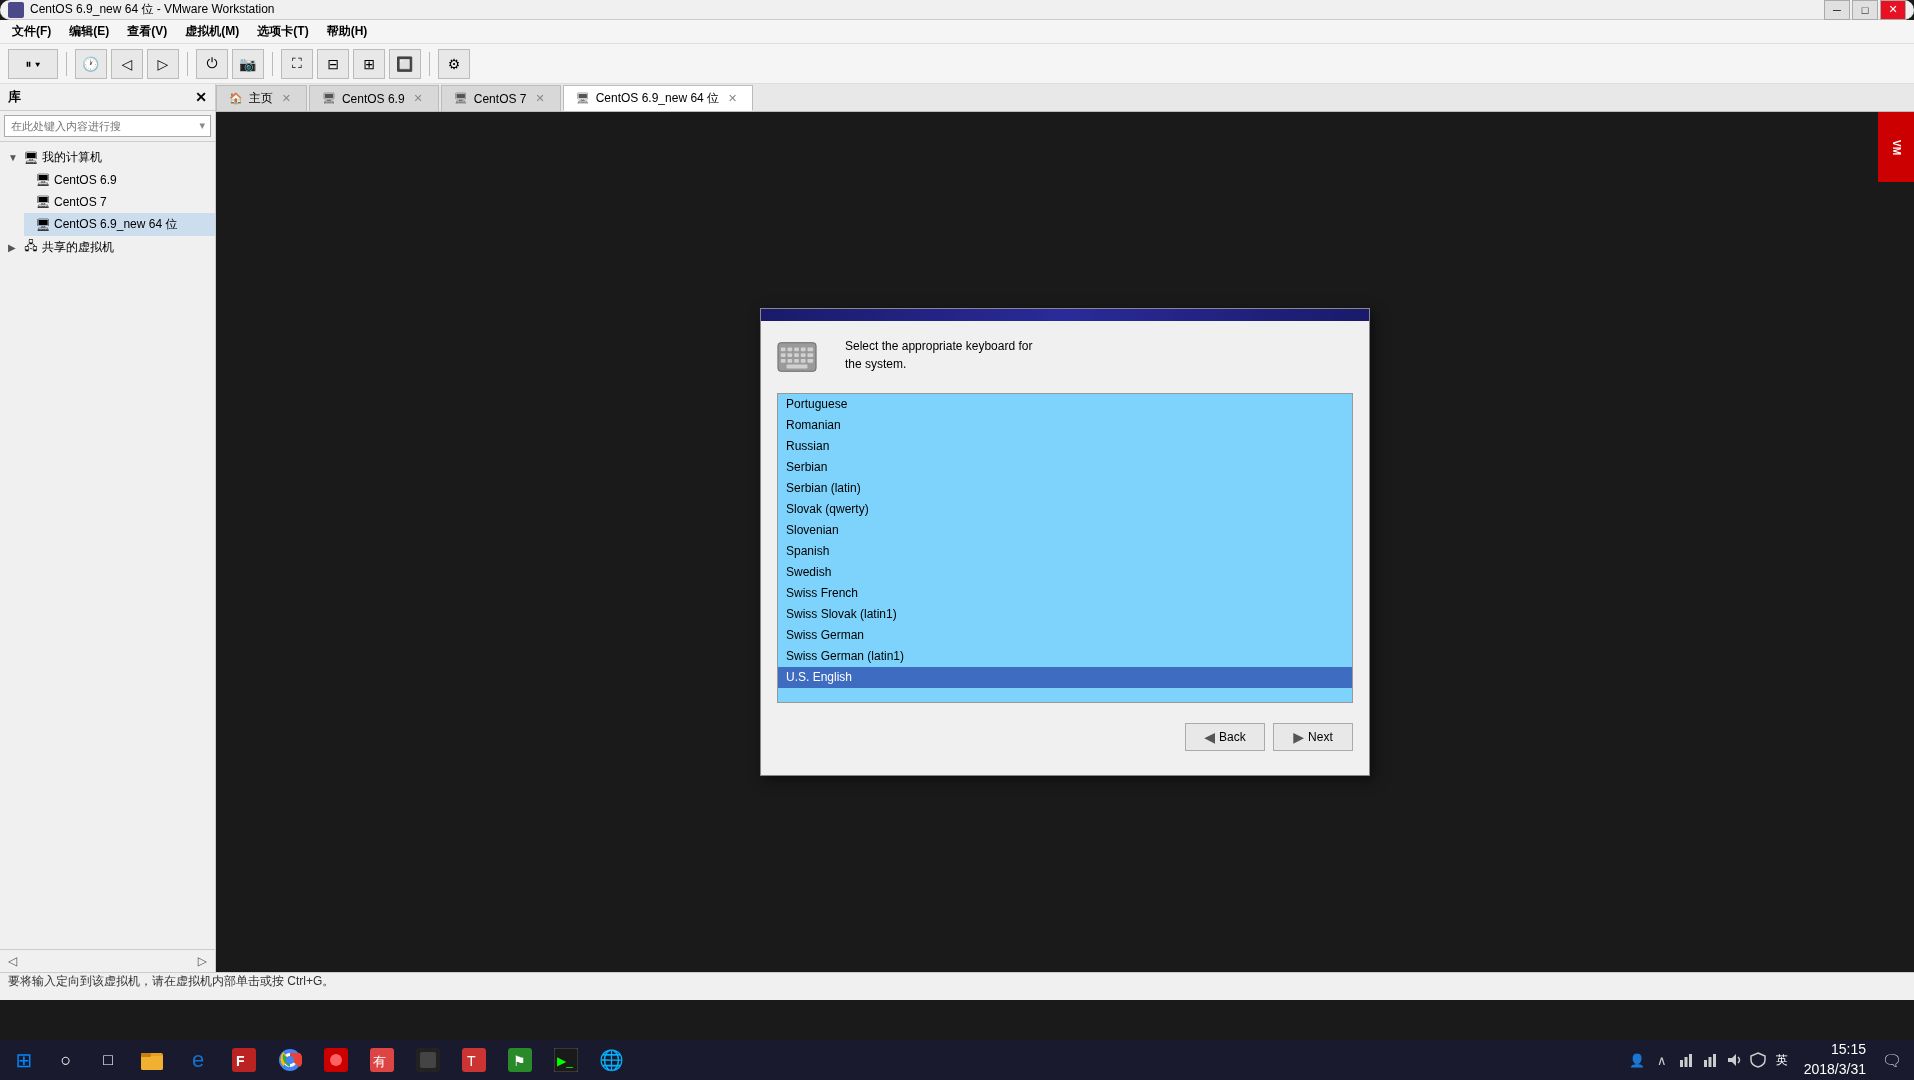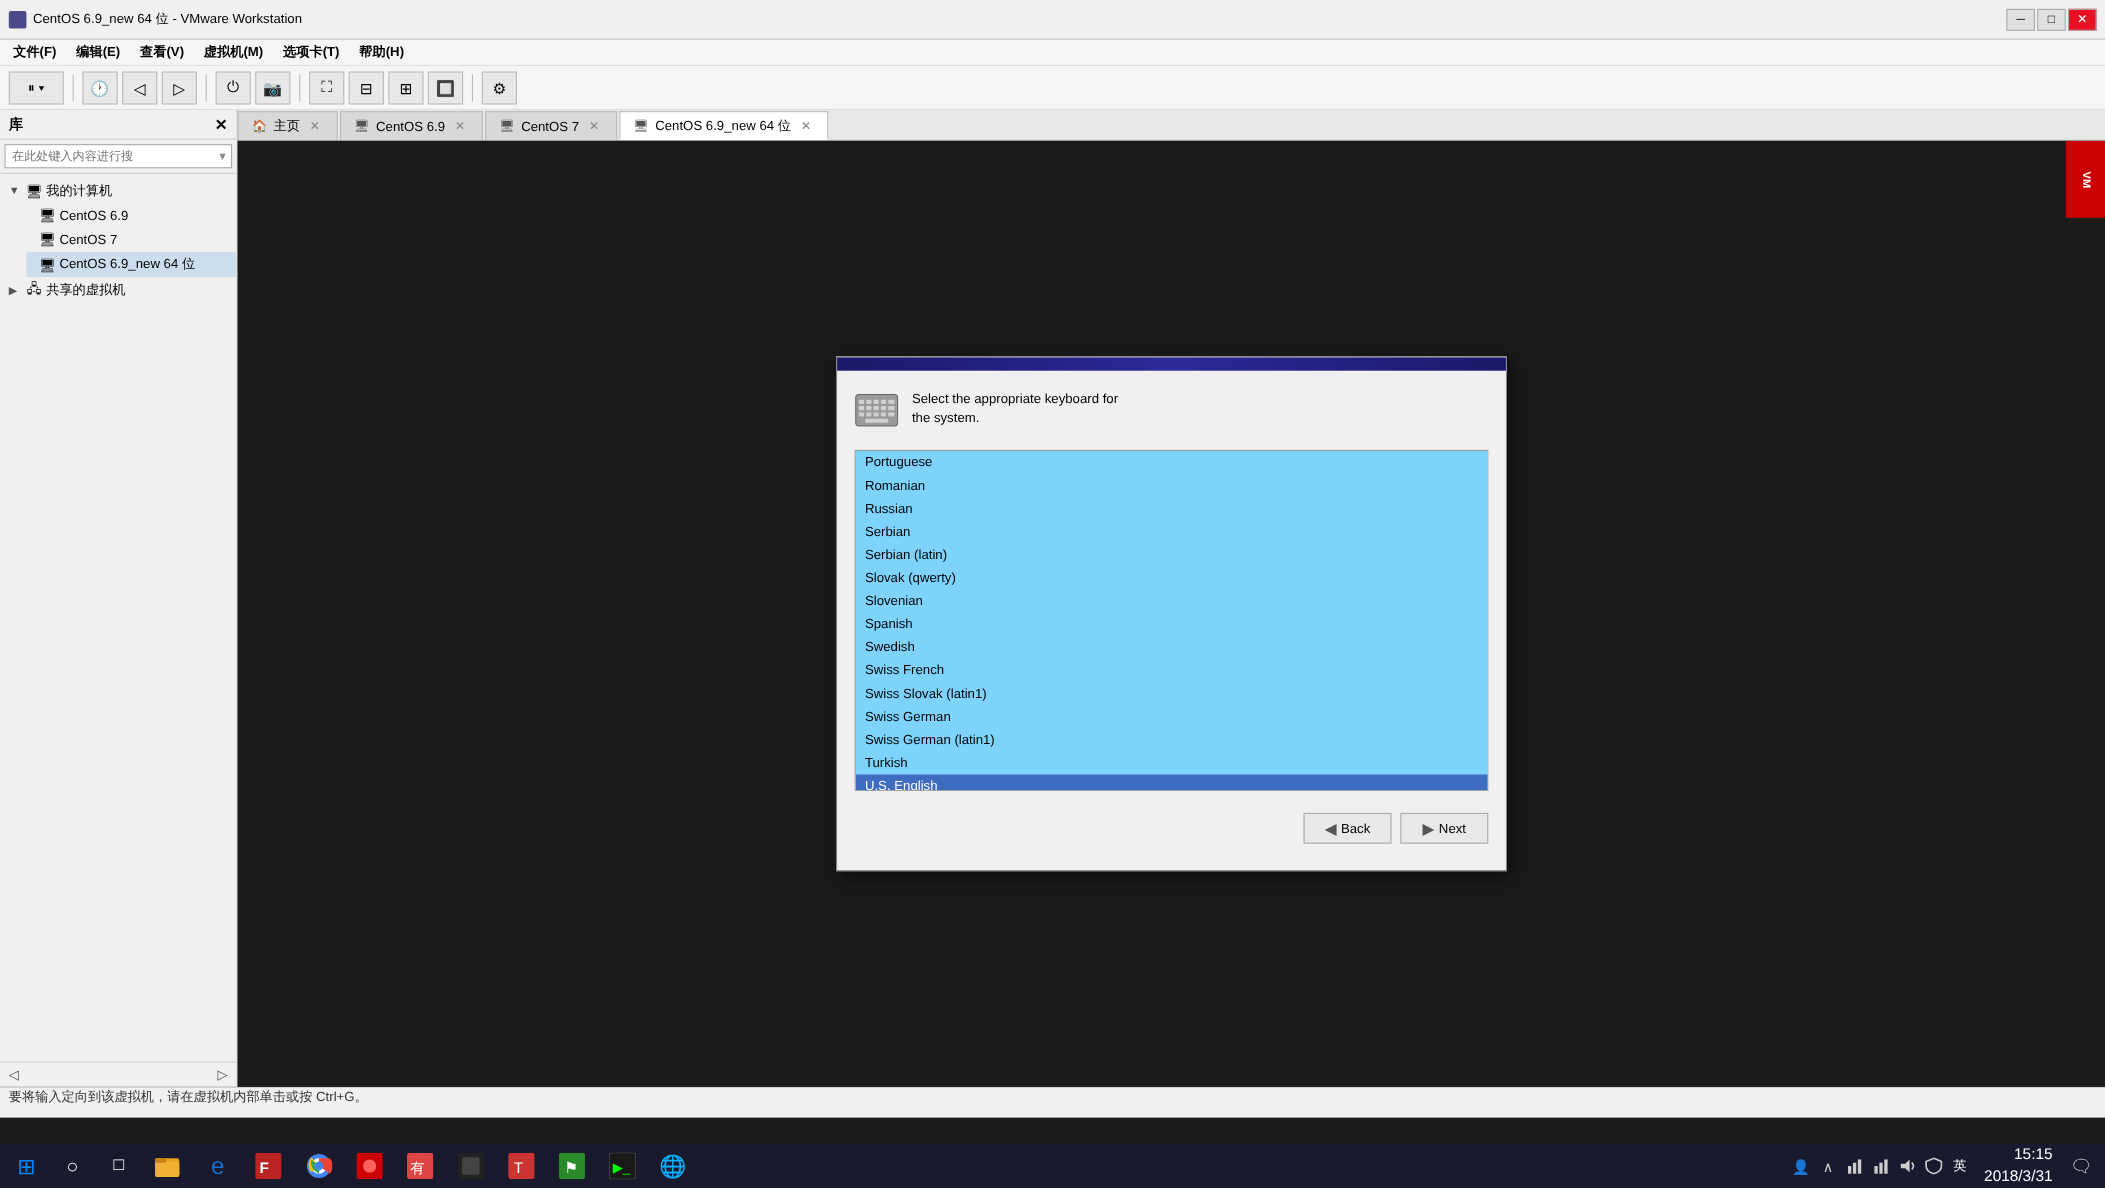--- a/index.html
+++ b/index.html
@@ -9,27 +9,28 @@
       background: #1a1a1a;
       font-family: 'Microsoft YaHei', SimSun, Arial, sans-serif;
       font-size: 12px;
       overflow: hidden;
       position: relative;
     }
 
     
     .title-bar {
       width: 100%;
-      height: 36px;
+      height: 20px;
       background: #f0f0f0;
       display: flex;
       align-items: center;
       justify-content: space-between;
       border-bottom: 1px solid #ccc;
       padding: 0 8px;
+      border-radius: 15px;
     }
     .title-bar-left {
       display: flex;
       align-items: center;
       gap: 6px;
     }
     .title-bar-icon {
       width: 16px;
       height: 16px;
       background: #4a4a8a;
@@ -246,21 +247,21 @@
       width: 100%;
       height: 12px;
       background: linear-gradient(to right, #1a1a6a, #2a2a9a, #1a1a6a);
     }
     .dialog-body {
       padding: 16px;
     }
     .dialog-intro {
       display: flex;
       align-items: flex-start;
-      gap: 12px;
+      gap: 28px;
       margin-bottom: 16px;
     }
     .keyboard-icon {
       width: 40px;
       height: 40px;
       display: flex;
       align-items: center;
       justify-content: center;
       flex-shrink: 0;
     }
@@ -571,21 +572,20 @@
             <div class="list-item">Serbian</div>
             <div class="list-item">Serbian (latin)</div>
             <div class="list-item">Slovak (qwerty)</div>
             <div class="list-item">Slovenian</div>
             <div class="list-item">Spanish</div>
             <div class="list-item">Swedish</div>
             <div class="list-item">Swiss French</div>
             <div class="list-item">Swiss Slovak (latin1)</div>
             <div class="list-item">Swiss German</div>
             <div class="list-item">Swiss German (latin1)</div>
-            <div class="list-item">Turkish</div>
             <div class="list-item selected">U.S. English</div>
 
           </div>
 
           <div class="dialog-footer">
             <div class="dialog-btn">
               <span class="btn-icon">◀</span>
               <span>Back</span>
             </div>
             <div class="dialog-btn">

